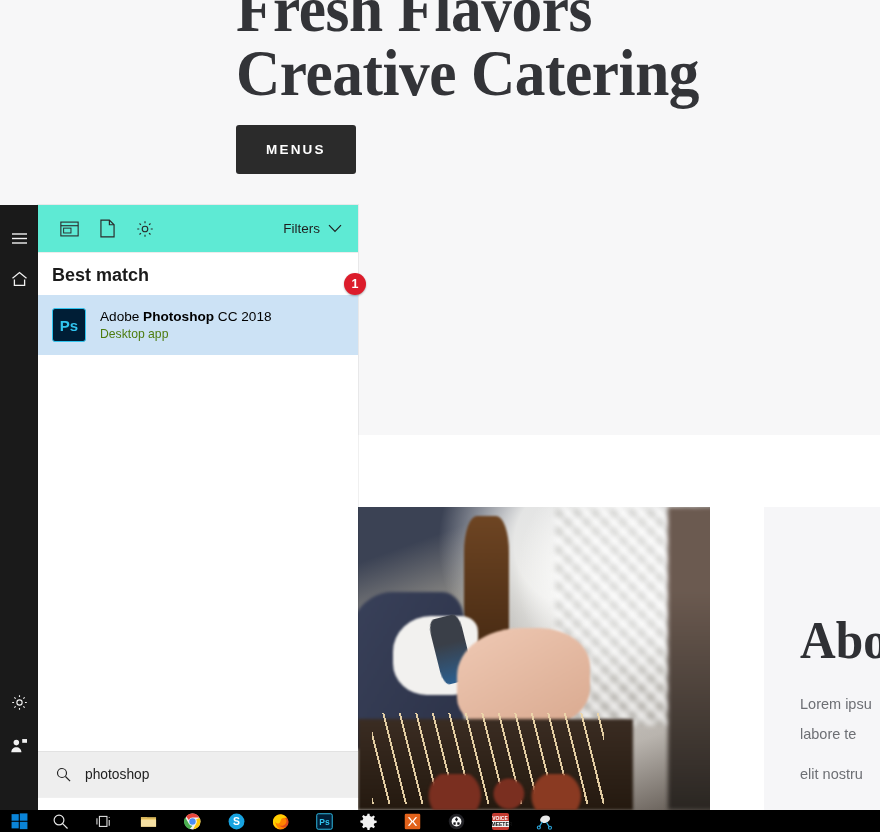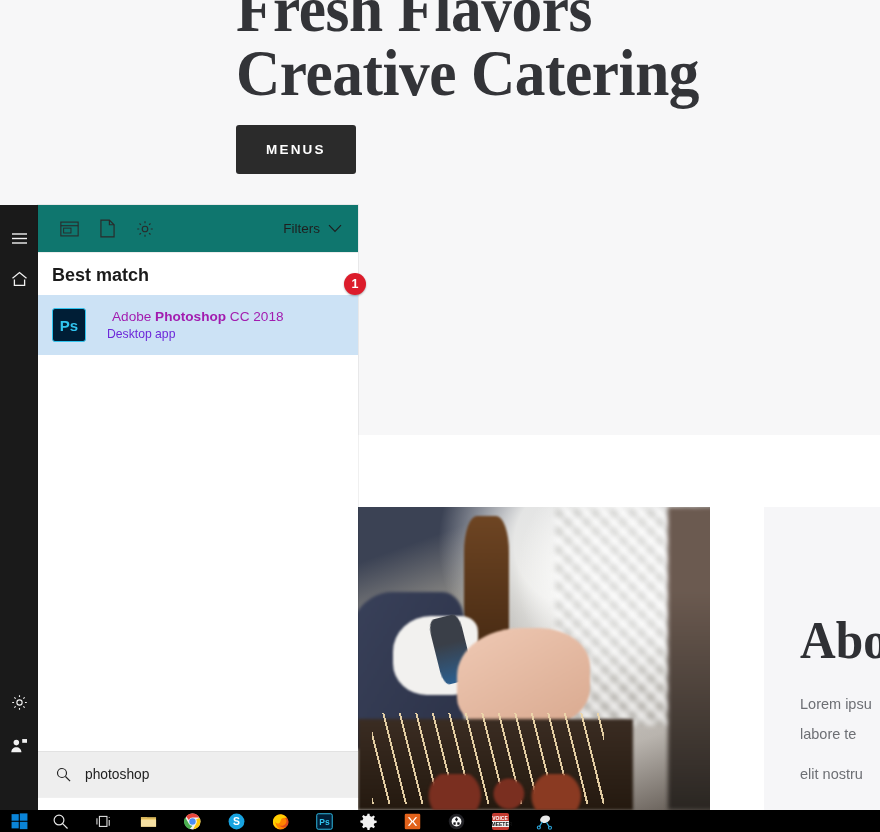--- a/index.html
+++ b/index.html
@@ -219,21 +219,21 @@
     box-shadow: 0 0 0 1px rgba(0,0,0,0.06);
     z-index: 30;
     overflow: hidden;
   }
   .sp-toolbar {
     height: 47px;
     display:flex;
     align-items:center;
     padding: 0 14px 0 12px;
     border-bottom: 1px solid #ececec;
-    background:#0f766e;
+    background:#5eead4;
   }
   .sp-tool {
     width: 38px; height: 38px;
     display:flex; align-items:center; justify-content:center;
     cursor:pointer;
     color:#2a2a2a;
   }
   .sp-filters {
     margin-left:auto;
     display:flex; align-items:center; gap:8px;
@@ -262,23 +262,23 @@
     border: 1px solid #31c5f0;
     border-radius: 3px;
     display:flex; align-items:center; justify-content:center;
     color:#31c5f0;
     font-family: "Liberation Sans", sans-serif;
     font-weight: bold;
     font-size: 15px;
     flex: 0 0 auto;
   }
   .sp-rtext { display:flex; flex-direction:column; gap:3px; }
-  .sp-rtitle { font-size: 13.6px; color:#a21caf;margin-left:12px; }
+  .sp-rtitle { font-size: 13.6px; color:#000000; }
   .sp-rtitle b { font-weight: bold; }
-  .sp-rsub { font-size: 12.2px; color:#6d28d9;margin-left:7px; }
+  .sp-rsub { font-size: 12.2px; color:#4d7c0f; }
 
   .sp-body { flex:1; background:#fff; }
 
   .sp-searchbar {
     position:absolute;
     left:0; bottom:0;
     width: 320px;
     height: 46px;
     background: #eeeeee;
     display:flex;

